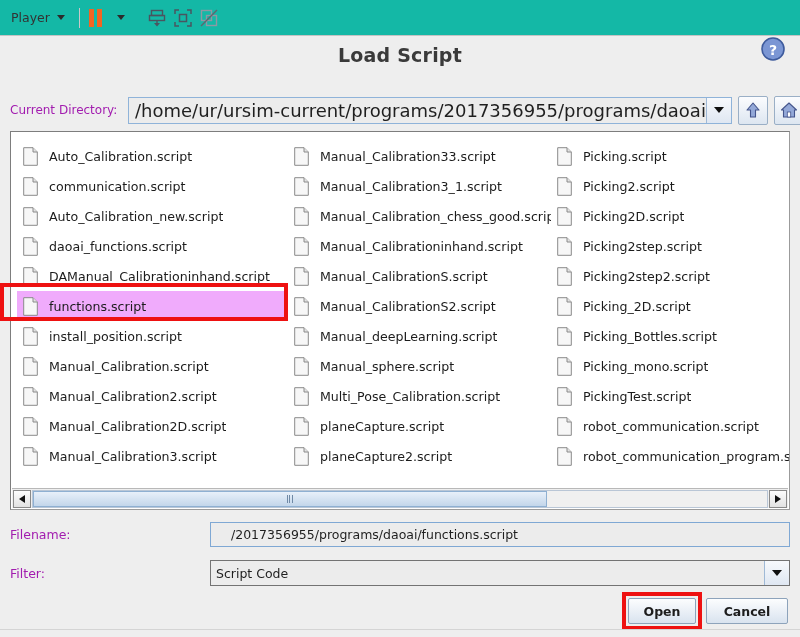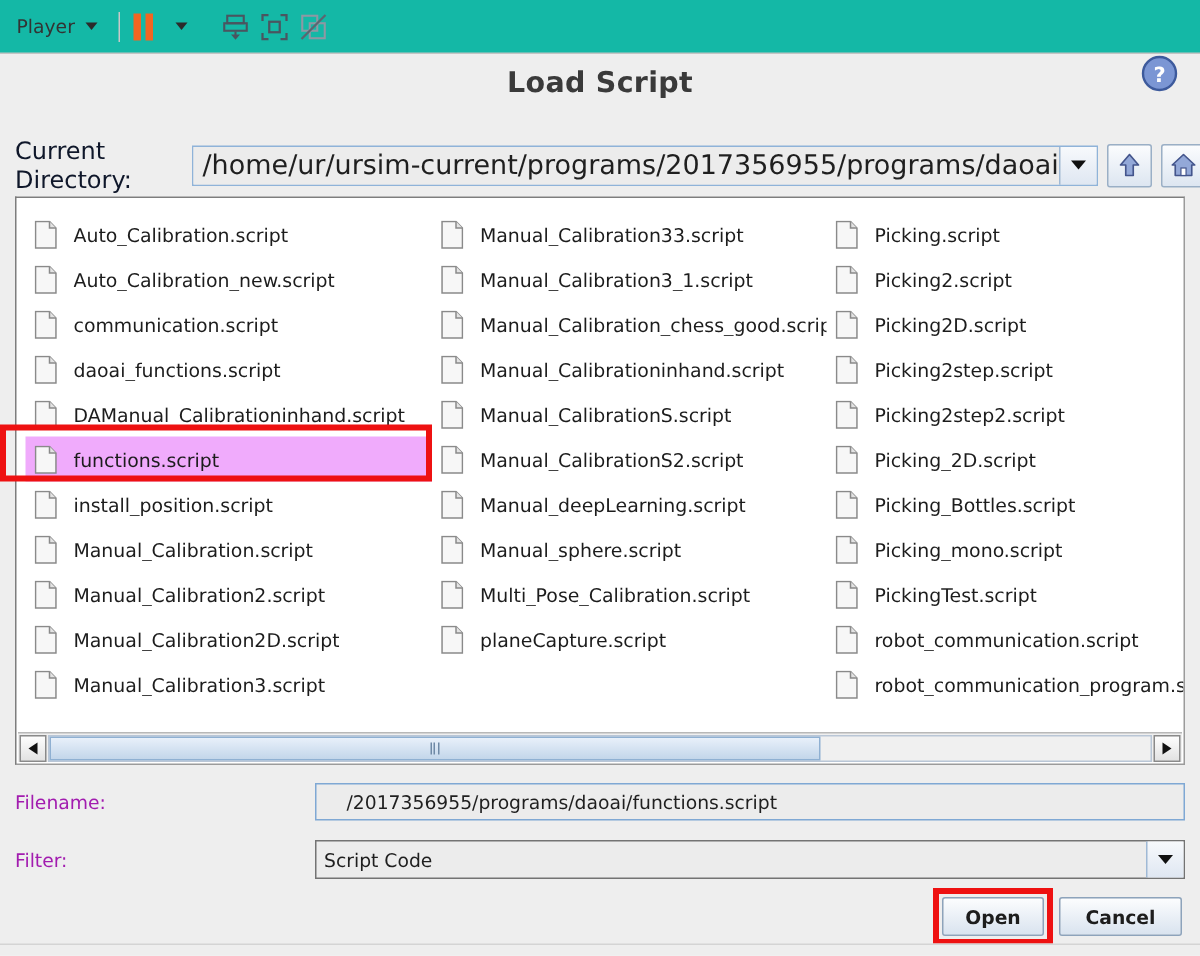--- a/index.html
+++ b/index.html
@@ -81,21 +81,21 @@
   }
 
   
   .dir-row {
     position: absolute;
     left: 10px; top: 95px;
     width: 780px; height: 30px;
     display: flex; align-items: center;
   }
   .dir-label {
-    font-size: 16px; color: #0f172a;
+    font-size: 12px; color: #a21caf;
     width: 118px;
     flex: 0 0 118px;
   }
   .dir-combo {
     flex: 1 1 auto;
     height: 27px;
     display: flex;
     border: 1px solid #8fb3d9;
     background: #ececec;
     align-items: stretch;
@@ -389,38 +389,38 @@
             </span>
             <span class="file-name">Auto_Calibration.script</span>
           </div>
           <div class="file-row">
             <span class="doc-icon">
               <svg width="15" height="19" viewBox="0 0 15 19">
                   <path d="M0.7 0.7 H10 L14.3 5 V18.3 H0.7 Z" fill="#f7f7f7" stroke="#8a8a8a" stroke-width="1"></path>
                   <path d="M10 0.7 V5 H14.3" fill="#e3e3e3" stroke="#8a8a8a" stroke-width="1"></path>
                 </svg>
             </span>
+            <span class="file-name">communication.script</span>
+          </div>
+          <div class="file-row">
+            <span class="doc-icon">
+              <svg width="15" height="19" viewBox="0 0 15 19">
+                  <path d="M0.7 0.7 H10 L14.3 5 V18.3 H0.7 Z" fill="#f7f7f7" stroke="#8a8a8a" stroke-width="1"></path>
+                  <path d="M10 0.7 V5 H14.3" fill="#e3e3e3" stroke="#8a8a8a" stroke-width="1"></path>
+                </svg>
+            </span>
             <span class="file-name">Auto_Calibration_new.script</span>
           </div>
           <div class="file-row">
             <span class="doc-icon">
               <svg width="15" height="19" viewBox="0 0 15 19">
                   <path d="M0.7 0.7 H10 L14.3 5 V18.3 H0.7 Z" fill="#f7f7f7" stroke="#8a8a8a" stroke-width="1"></path>
                   <path d="M10 0.7 V5 H14.3" fill="#e3e3e3" stroke="#8a8a8a" stroke-width="1"></path>
                 </svg>
             </span>
-            <span class="file-name">communication.script</span>
-          </div>
-          <div class="file-row">
-            <span class="doc-icon">
-              <svg width="15" height="19" viewBox="0 0 15 19">
-                  <path d="M0.7 0.7 H10 L14.3 5 V18.3 H0.7 Z" fill="#f7f7f7" stroke="#8a8a8a" stroke-width="1"></path>
-                  <path d="M10 0.7 V5 H14.3" fill="#e3e3e3" stroke="#8a8a8a" stroke-width="1"></path>
-                </svg>
-            </span>
             <span class="file-name">daoai_functions.script</span>
           </div>
           <div class="file-row">
             <span class="doc-icon">
               <svg width="15" height="19" viewBox="0 0 15 19">
                   <path d="M0.7 0.7 H10 L14.3 5 V18.3 H0.7 Z" fill="#f7f7f7" stroke="#8a8a8a" stroke-width="1"></path>
                   <path d="M10 0.7 V5 H14.3" fill="#e3e3e3" stroke="#8a8a8a" stroke-width="1"></path>
                 </svg>
             </span>
             <span class="file-name">DAManual_Calibrationinhand.script</span>
@@ -564,20 +564,29 @@
             <span class="file-name">Multi_Pose_Calibration.script</span>
           </div>
           <div class="file-row">
             <span class="doc-icon">
               <svg width="15" height="19" viewBox="0 0 15 19">
                   <path d="M0.7 0.7 H10 L14.3 5 V18.3 H0.7 Z" fill="#f7f7f7" stroke="#8a8a8a" stroke-width="1"></path>
                   <path d="M10 0.7 V5 H14.3" fill="#e3e3e3" stroke="#8a8a8a" stroke-width="1"></path>
                 </svg>
             </span>
             <span class="file-name">planeCapture.script</span>
+          </div>
+          <div class="file-row">
+            <span class="doc-icon">
+              <svg width="15" height="19" viewBox="0 0 15 19">
+                  <path d="M0.7 0.7 H10 L14.3 5 V18.3 H0.7 Z" fill="#f7f7f7" stroke="#8a8a8a" stroke-width="1"></path>
+                  <path d="M10 0.7 V5 H14.3" fill="#e3e3e3" stroke="#8a8a8a" stroke-width="1"></path>
+                </svg>
+            </span>
+            <span class="file-name">planeCapture2.script</span>
           </div>
         </div>
 
         <div class="col col-3">
           <div class="file-row">
             <span class="doc-icon">
               <svg width="15" height="19" viewBox="0 0 15 19">
                   <path d="M0.7 0.7 H10 L14.3 5 V18.3 H0.7 Z" fill="#f7f7f7" stroke="#8a8a8a" stroke-width="1"></path>
                   <path d="M10 0.7 V5 H14.3" fill="#e3e3e3" stroke="#8a8a8a" stroke-width="1"></path>
                 </svg>

